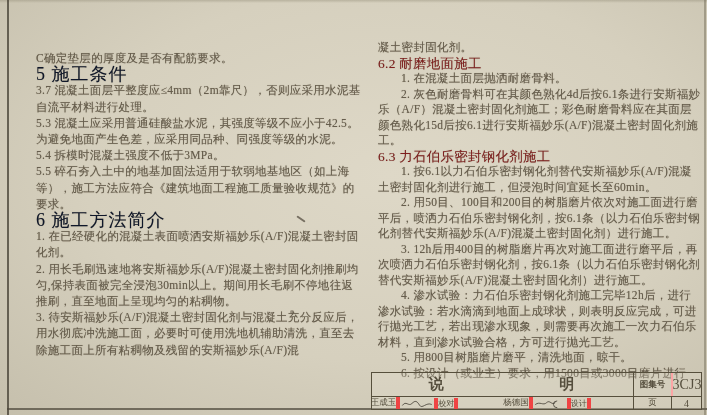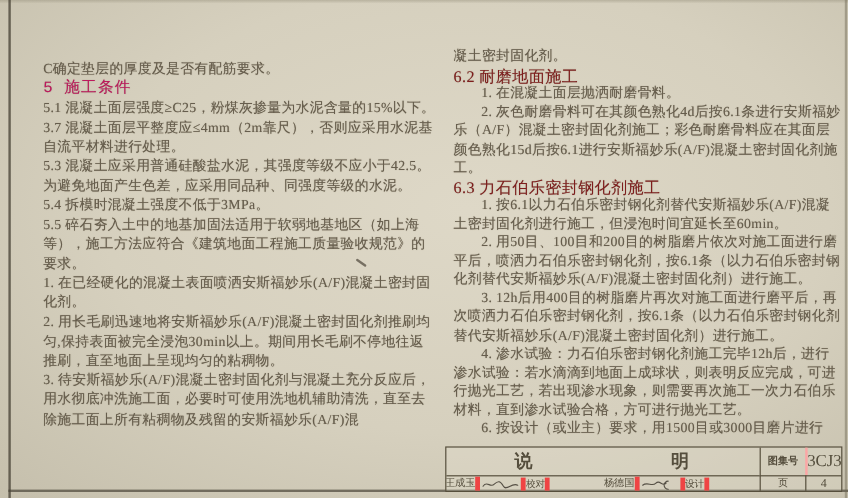--- a/index.html
+++ b/index.html
@@ -14,21 +14,21 @@
   .edge-left{position:absolute;left:7px;top:0;width:2px;height:415px;background:#433e31;opacity:.75;}
   .edge-bottom{position:absolute;left:7px;top:408px;width:700px;height:2px;background:#4a4537;opacity:.7;}
   .edge-right{position:absolute;left:704px;top:0;width:2px;height:415px;background:#6a644f;opacity:.45;}
   .edge-top{position:absolute;left:0;top:0;width:707px;height:3px;background:linear-gradient(#9a947f,transparent);opacity:.5;}
 
   .col{position:absolute;font-size:11.5px;letter-spacing:.3px;
        text-shadow:0 0 .7px rgba(95,85,62,.55);margin-top:32px;}
   .col-left{left:36px;top:18px;width:327px;line-height:16.2px;}
   .col-right{left:378px;top:8px;width:324px;line-height:15.5px;}
   .col p,.col h2,.col h3{margin:0;font-weight:normal;}
-  .h{font-weight:bold;font-size:13px;color:#be185d;letter-spacing:1px;font-family:Liberation Mono, monospace;}
+  .h{font-weight:bold;font-size:18px;color:#0f172a;letter-spacing:1px;}
   .sh{font-weight:bold;color:#7f1d1d;}
   .pi{text-indent:2em;}
 
   
   .stray-1{position:absolute;left:296px;top:218px;width:10px;height:2px;background:#5e564a;transform:rotate(35deg);border-radius:2px;opacity:.8;}
   .stray-2{position:absolute;left:290px;top:310px;width:4px;height:4px;border-radius:50%;background:#6b6254;opacity:.55;}
 
   
   .titleblock{
     position:absolute;left:371px;top:372px;width:331px;height:38px;
@@ -59,40 +59,41 @@
 <div class="page">
 
   <div class="edge-top"></div>
   <div class="edge-left"></div>
   <div class="edge-bottom"></div>
   <div class="edge-right"></div>
 
   <div class="col col-left">
     <p class="p">C确定垫层的厚度及是否有配筋要求。</p>
     <h2 class="h">5 施工条件</h2>
-    <p class="p">5.1 混凝土面层强度≥C25，粉煤灰掺量为水泥含量的15%以下。</p>
     <p class="p">3.7 混凝土面层平整度应≤4mm（2m靠尺），否则应采用水泥基自流平材料进行处理。</p>
     <p class="p">5.3 混凝土应采用普通硅酸盐水泥，其强度等级不应小于42.5。为避免地面产生色差，应采用同品种、同强度等级的水泥。</p>
     <p class="p">5.4 拆模时混凝土强度不低于3MPa。</p>
     <p class="p">5.5 碎石夯入土中的地基加固法适用于软弱地基地区（如上海等），施工方法应符合《建筑地面工程施工质量验收规范》的要求。</p>
+    <h2 class="h">6 施工方法简介</h2>
     <p class="p">1. 在已经硬化的混凝土表面喷洒安斯福妙乐(A/F)混凝土密封固化剂。</p>
     <p class="p">2. 用长毛刷迅速地将安斯福妙乐(A/F)混凝土密封固化剂推刷均匀,保持表面被完全浸泡30min以上。期间用长毛刷不停地往返推刷，直至地面上呈现均匀的粘稠物。</p>
     <p class="p">3. 待安斯福妙乐(A/F)混凝土密封固化剂与混凝土充分反应后，用水彻底冲洗施工面，必要时可使用洗地机辅助清洗，直至去除施工面上所有粘稠物及残留的安斯福妙乐(A/F)混</p>
   </div>
 
   <div class="col col-right">
     <p class="p">凝土密封固化剂。</p>
     <h3 class="sh">6.2 耐磨地面施工</h3>
     <p class="pi">1. 在混凝土面层抛洒耐磨骨料。</p>
     <p class="pi">2. 灰色耐磨骨料可在其颜色熟化4d后按6.1条进行安斯福妙乐（A/F）混凝土密封固化剂施工；彩色耐磨骨料应在其面层颜色熟化15d后按6.1进行安斯福妙乐(A/F)混凝土密封固化剂施工。</p>
     <h3 class="sh">6.3 力石伯乐密封钢化剂施工</h3>
     <p class="pi">1. 按6.1以力石伯乐密封钢化剂替代安斯福妙乐(A/F)混凝土密封固化剂进行施工，但浸泡时间宜延长至60min。</p>
     <p class="pi">2. 用50目、100目和200目的树脂磨片依次对施工面进行磨平后，喷洒力石伯乐密封钢化剂，按6.1条（以力石伯乐密封钢化剂替代安斯福妙乐(A/F)混凝土密封固化剂）进行施工。</p>
     <p class="pi">3. 12h后用400目的树脂磨片再次对施工面进行磨平后，再次喷洒力石伯乐密封钢化剂，按6.1条（以力石伯乐密封钢化剂替代安斯福妙乐(A/F)混凝土密封固化剂）进行施工。</p>
     <p class="pi">4. 渗水试验：力石伯乐密封钢化剂施工完毕12h后，进行渗水试验：若水滴滴到地面上成球状，则表明反应完成，可进行抛光工艺，若出现渗水现象，则需要再次施工一次力石伯乐材料，直到渗水试验合格，方可进行抛光工艺。</p>
+    <p class="pi">5. 用800目树脂磨片磨平，清洗地面，晾干。</p>
     <p class="pi">6. 按设计（或业主）要求，用1500目或3000目磨片进行</p>
   </div>
 
   <div class="stray-1"></div>
   <div class="stray-2"></div>
 
   <div class="titleblock">
     <div class="tb-title">
       <span>说</span>
       <span>明</span>

